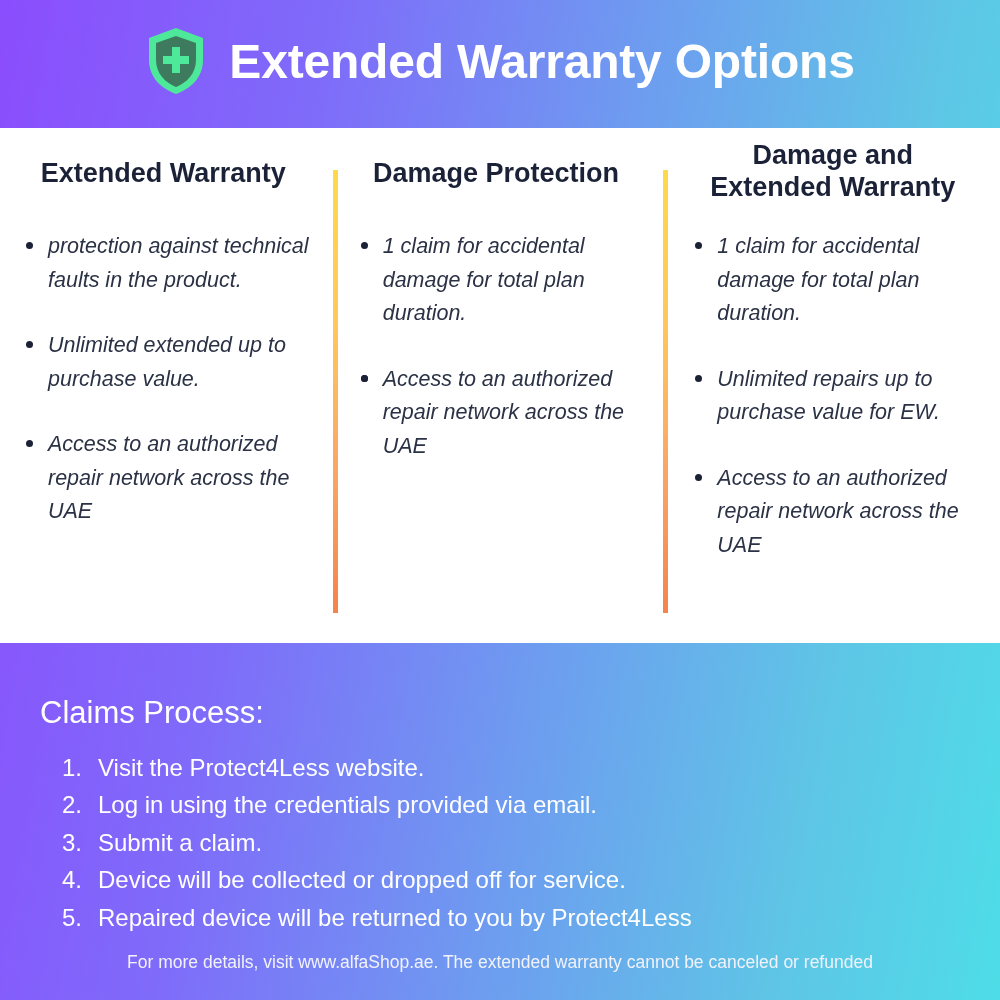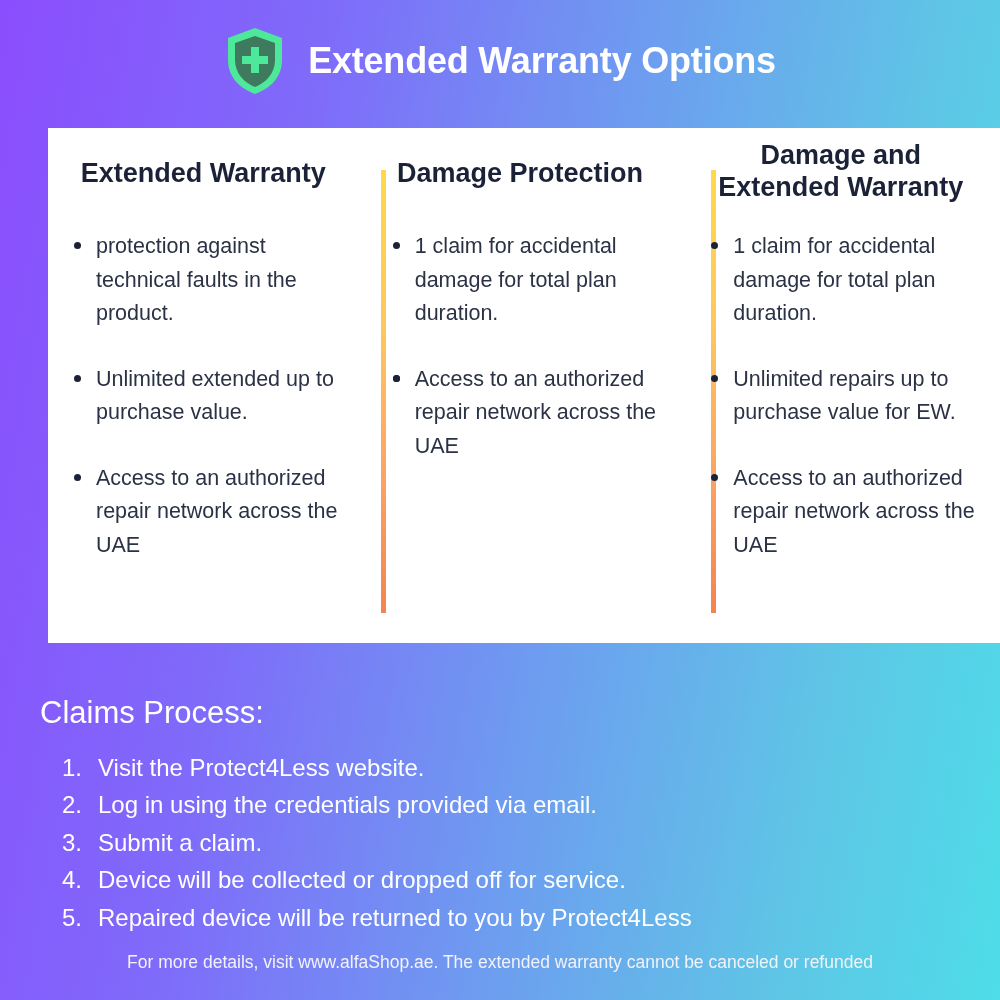--- a/index.html
+++ b/index.html
@@ -36,35 +36,34 @@
   }
 
   .shield-icon {
     width: 62px;
     height: 70px;
     flex: 0 0 62px;
     display: block;
   }
 
   .header-title {
-    font-size: 36px;
+    font-size: 48px;
     font-weight: bold;
     color: #ffffff;
     letter-spacing: -0.2px;
     white-space: nowrap;
   }
 
   
   .panel {
     flex: 0 0 515px;
     height: 515px;
     background: #ffffff;
     display: flex;
     position: relative;
-    margin-left: 48px;
   }
 
   .column {
     position: relative;
     flex: 1 1 0;
     padding: 0;
   }
 
   .col-1 { padding: 0 16px 0 14px; }
   .col-2 { padding: 0 16px 5px 18px; }
@@ -88,20 +87,21 @@
     line-height: 1.17;
     padding-top: 30px;
     min-height: 96px;
   }
   .col-3 .col-head { padding-top: 12px; }
 
   ul.bullets {
     list-style: none;
     margin: 0;
     padding: 0;
+    font-style: italic;
   }
 
   ul.bullets li {
     position: relative;
     font-size: 21.5px;
     line-height: 1.56;
     color: #2B3245;
     padding-left: 26px;
     margin-bottom: 32px;
   }

